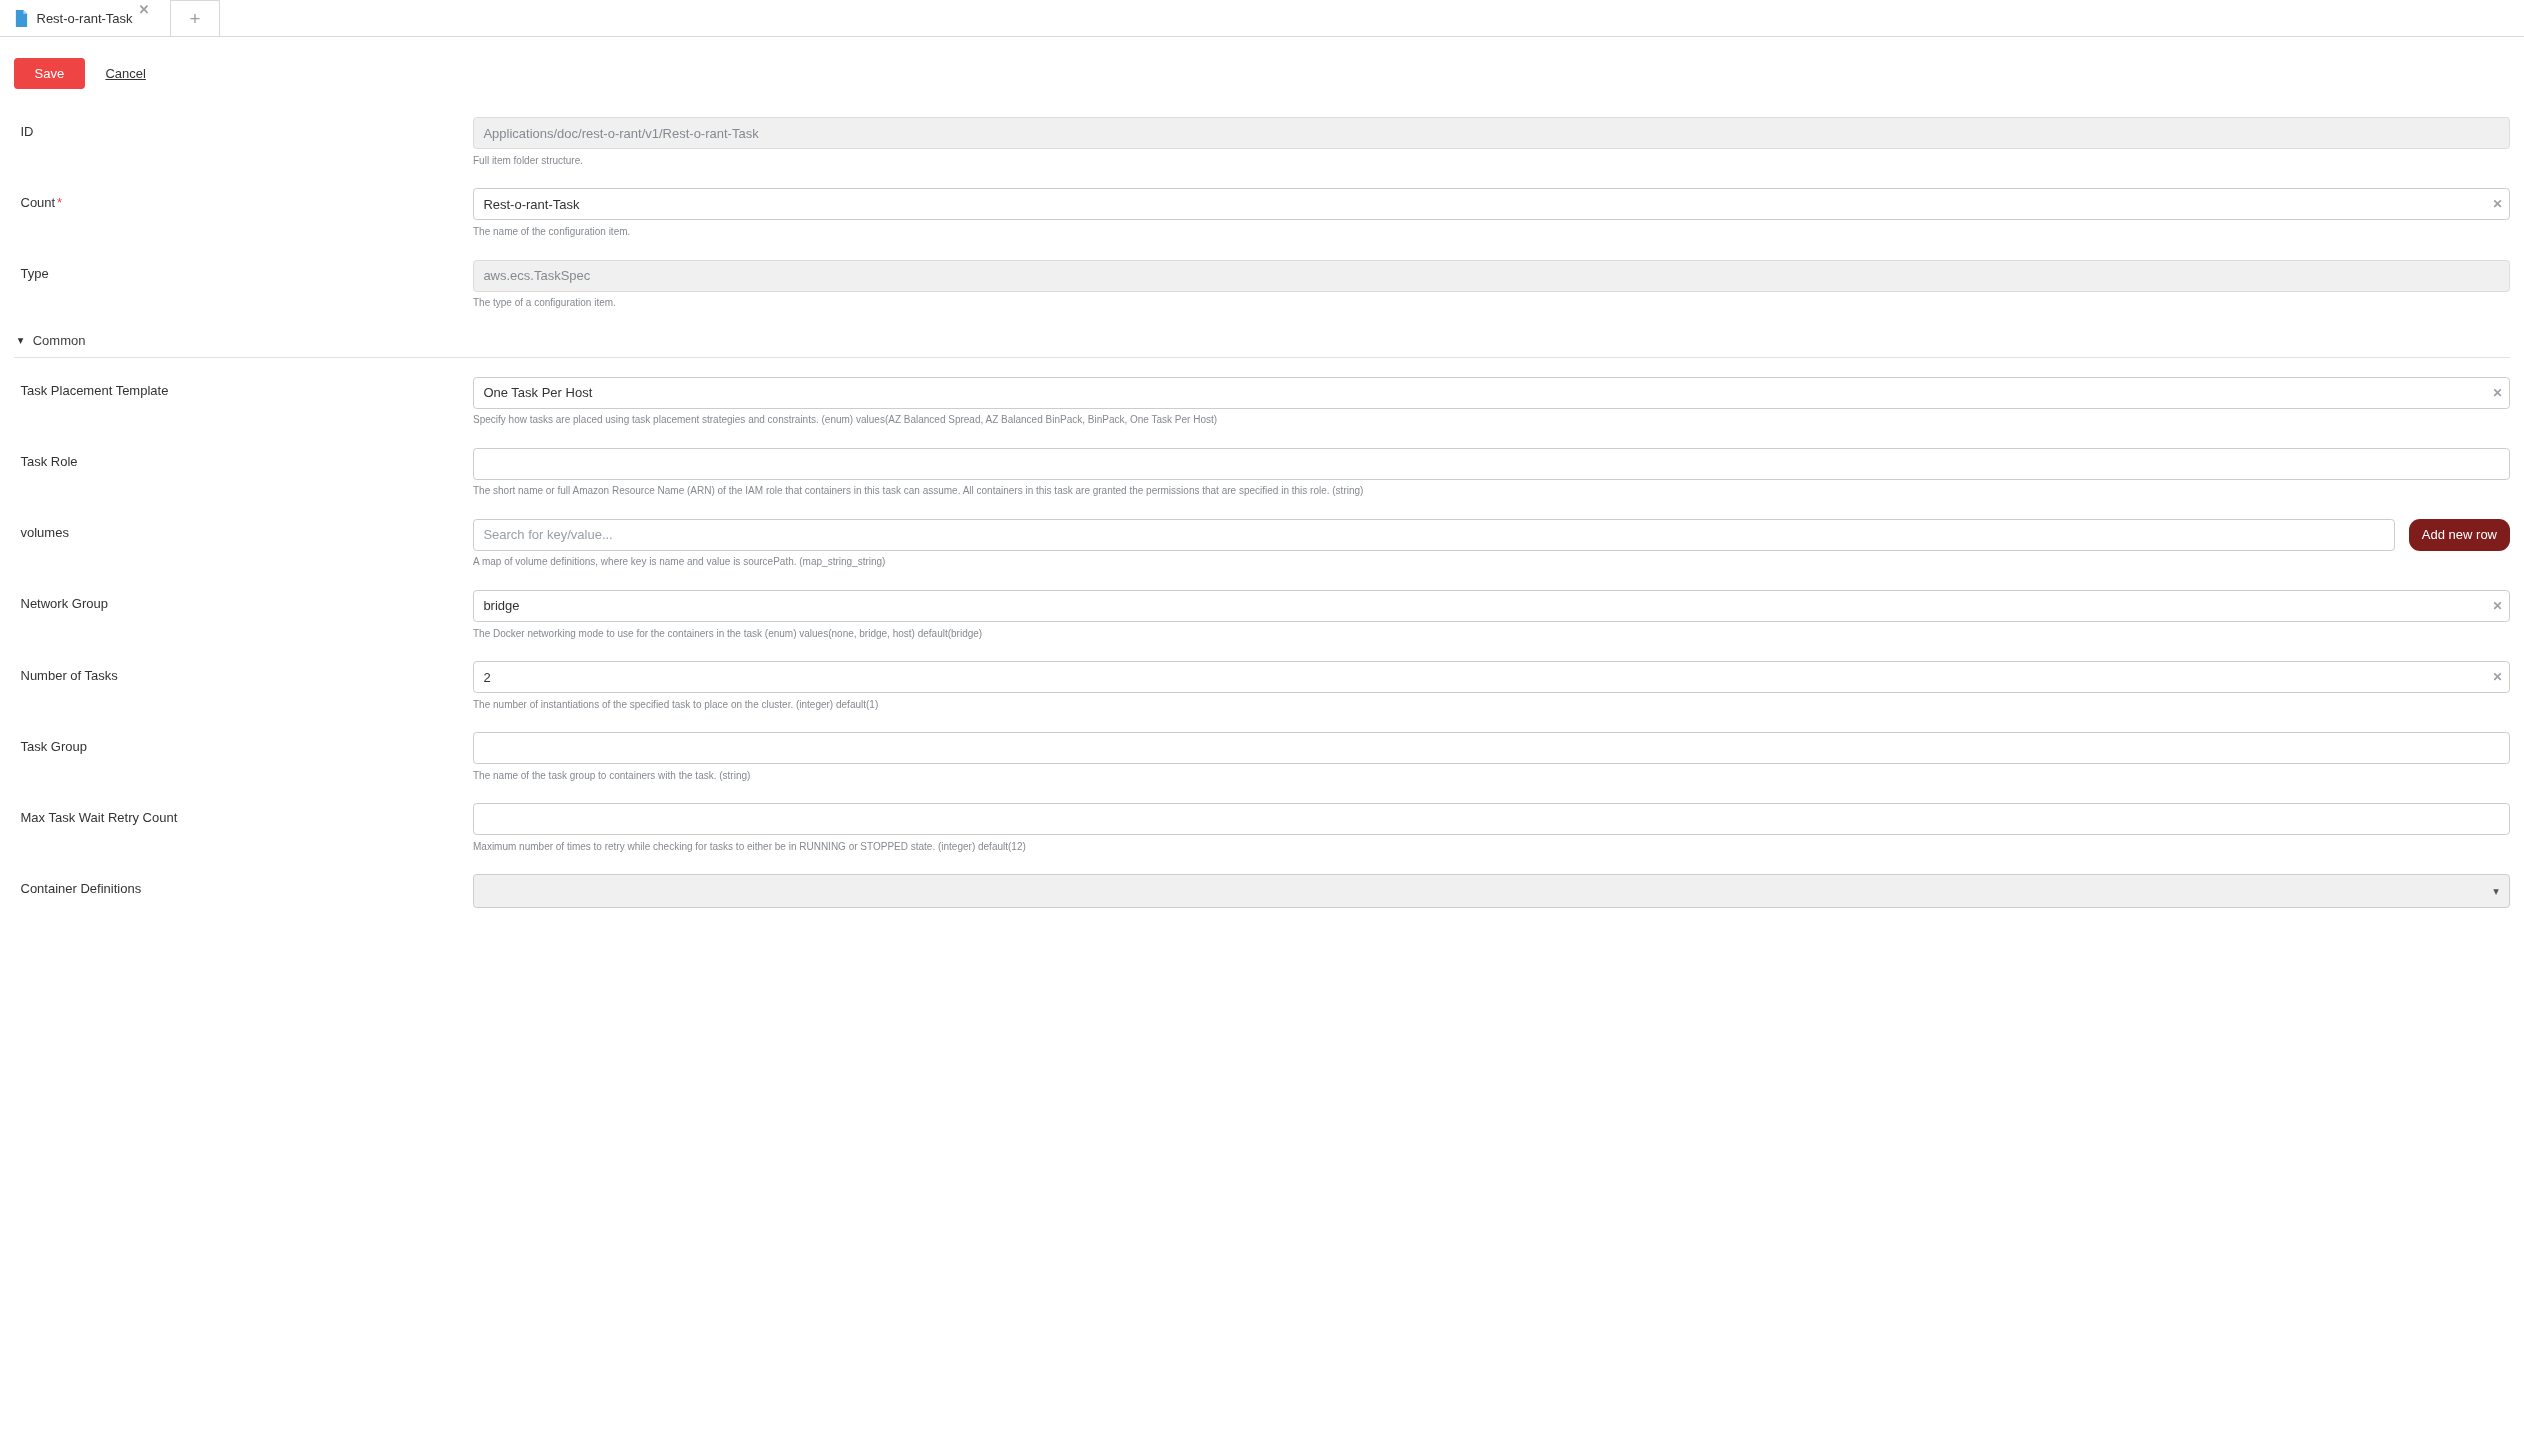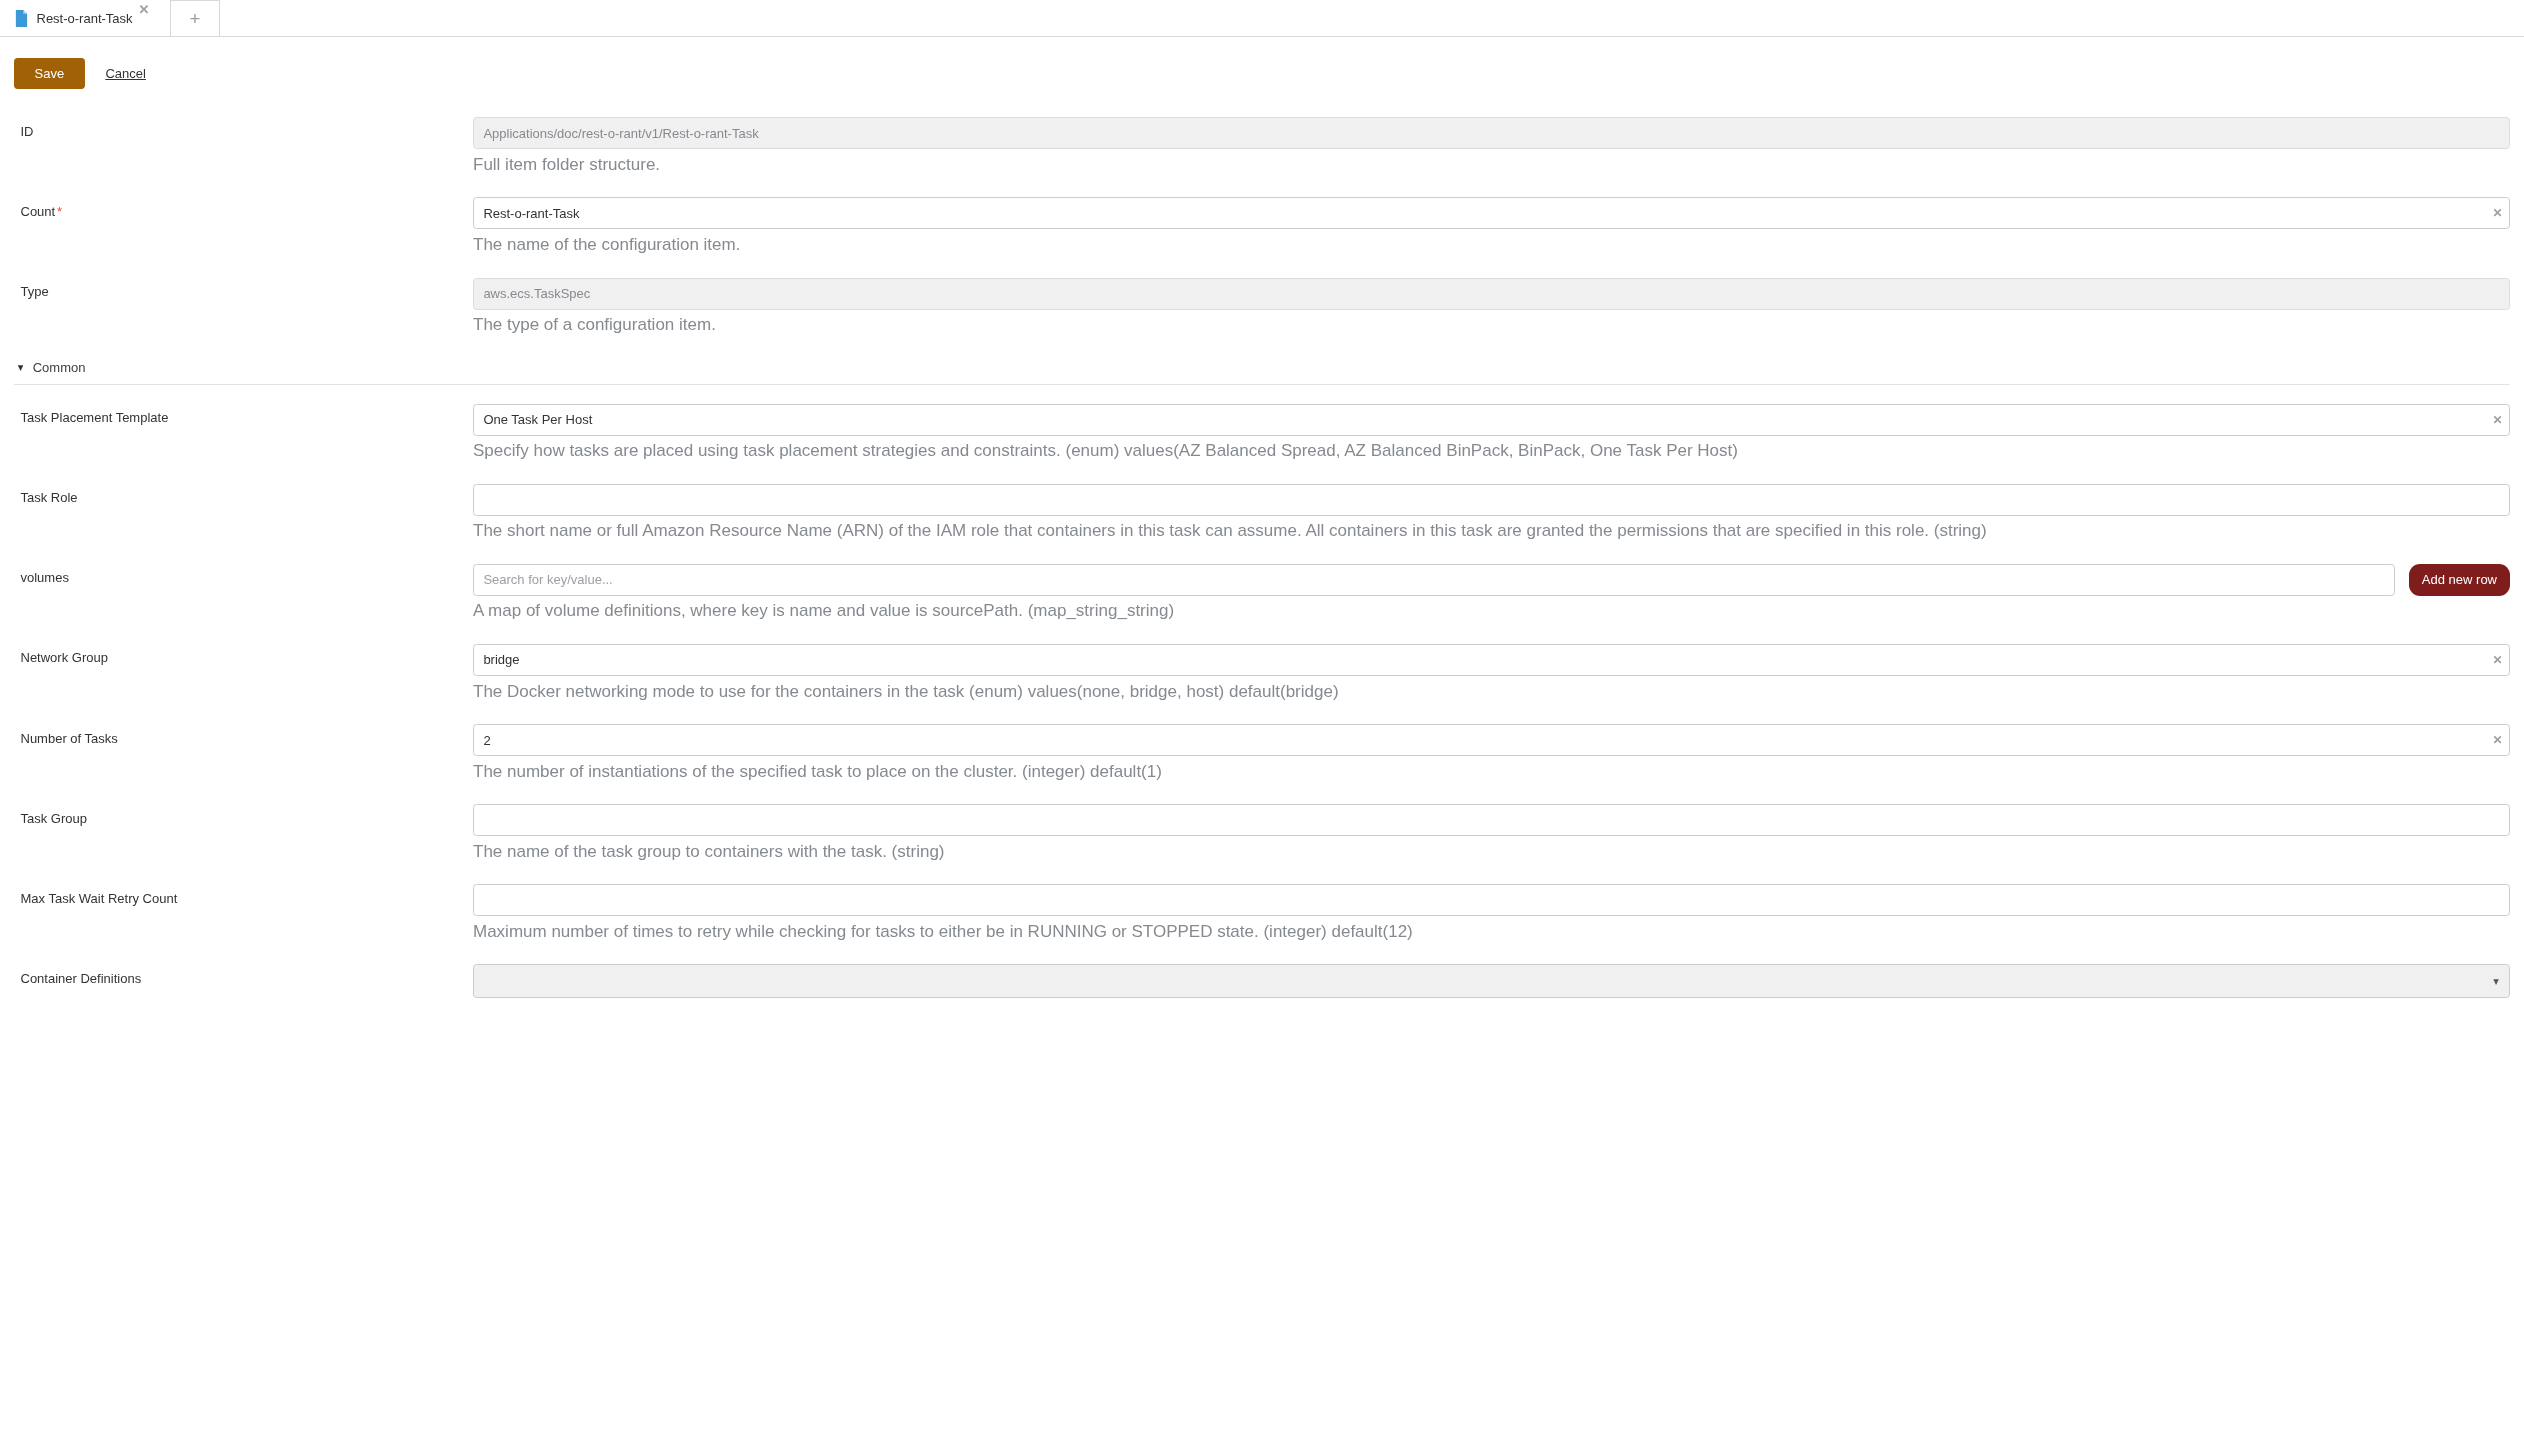--- a/index.html
+++ b/index.html
@@ -55,21 +55,21 @@
     cursor: pointer;
   }
 
   .action-bar {
     display: flex;
     align-items: center;
     gap: 20.6px;
     padding: 20.6px 14px 0 14px;
   }
   .btn-primary {
-    background: #a16207;
+    background: #ef4444;
     color: #fff;
     border: none;
     border-radius: 3.7px;
     padding: 8.4px 20.6px;
     font-size: 13px;
     cursor: pointer;
   }
   .link-cancel {
     color: #333;
     text-decoration: underline;
@@ -133,21 +133,21 @@
     position: absolute;
     right: 7.5px;
     top: 50%;
     transform: translateY(-50%);
     color: #9aa0a6;
     font-size: 12px;
     cursor: pointer;
     font-weight: bold;
   }
   .hint {
-    font-size: 17px;
+    font-size: 10px;
     color: #858a90;
     margin-top: 5.6px;
   }
   .btn-add {
     background: #7f1d1d;
     color: #fff;
     border: none;
     border-radius: 11px;
     padding: 8.4px 13px;
     font-size: 13px;

